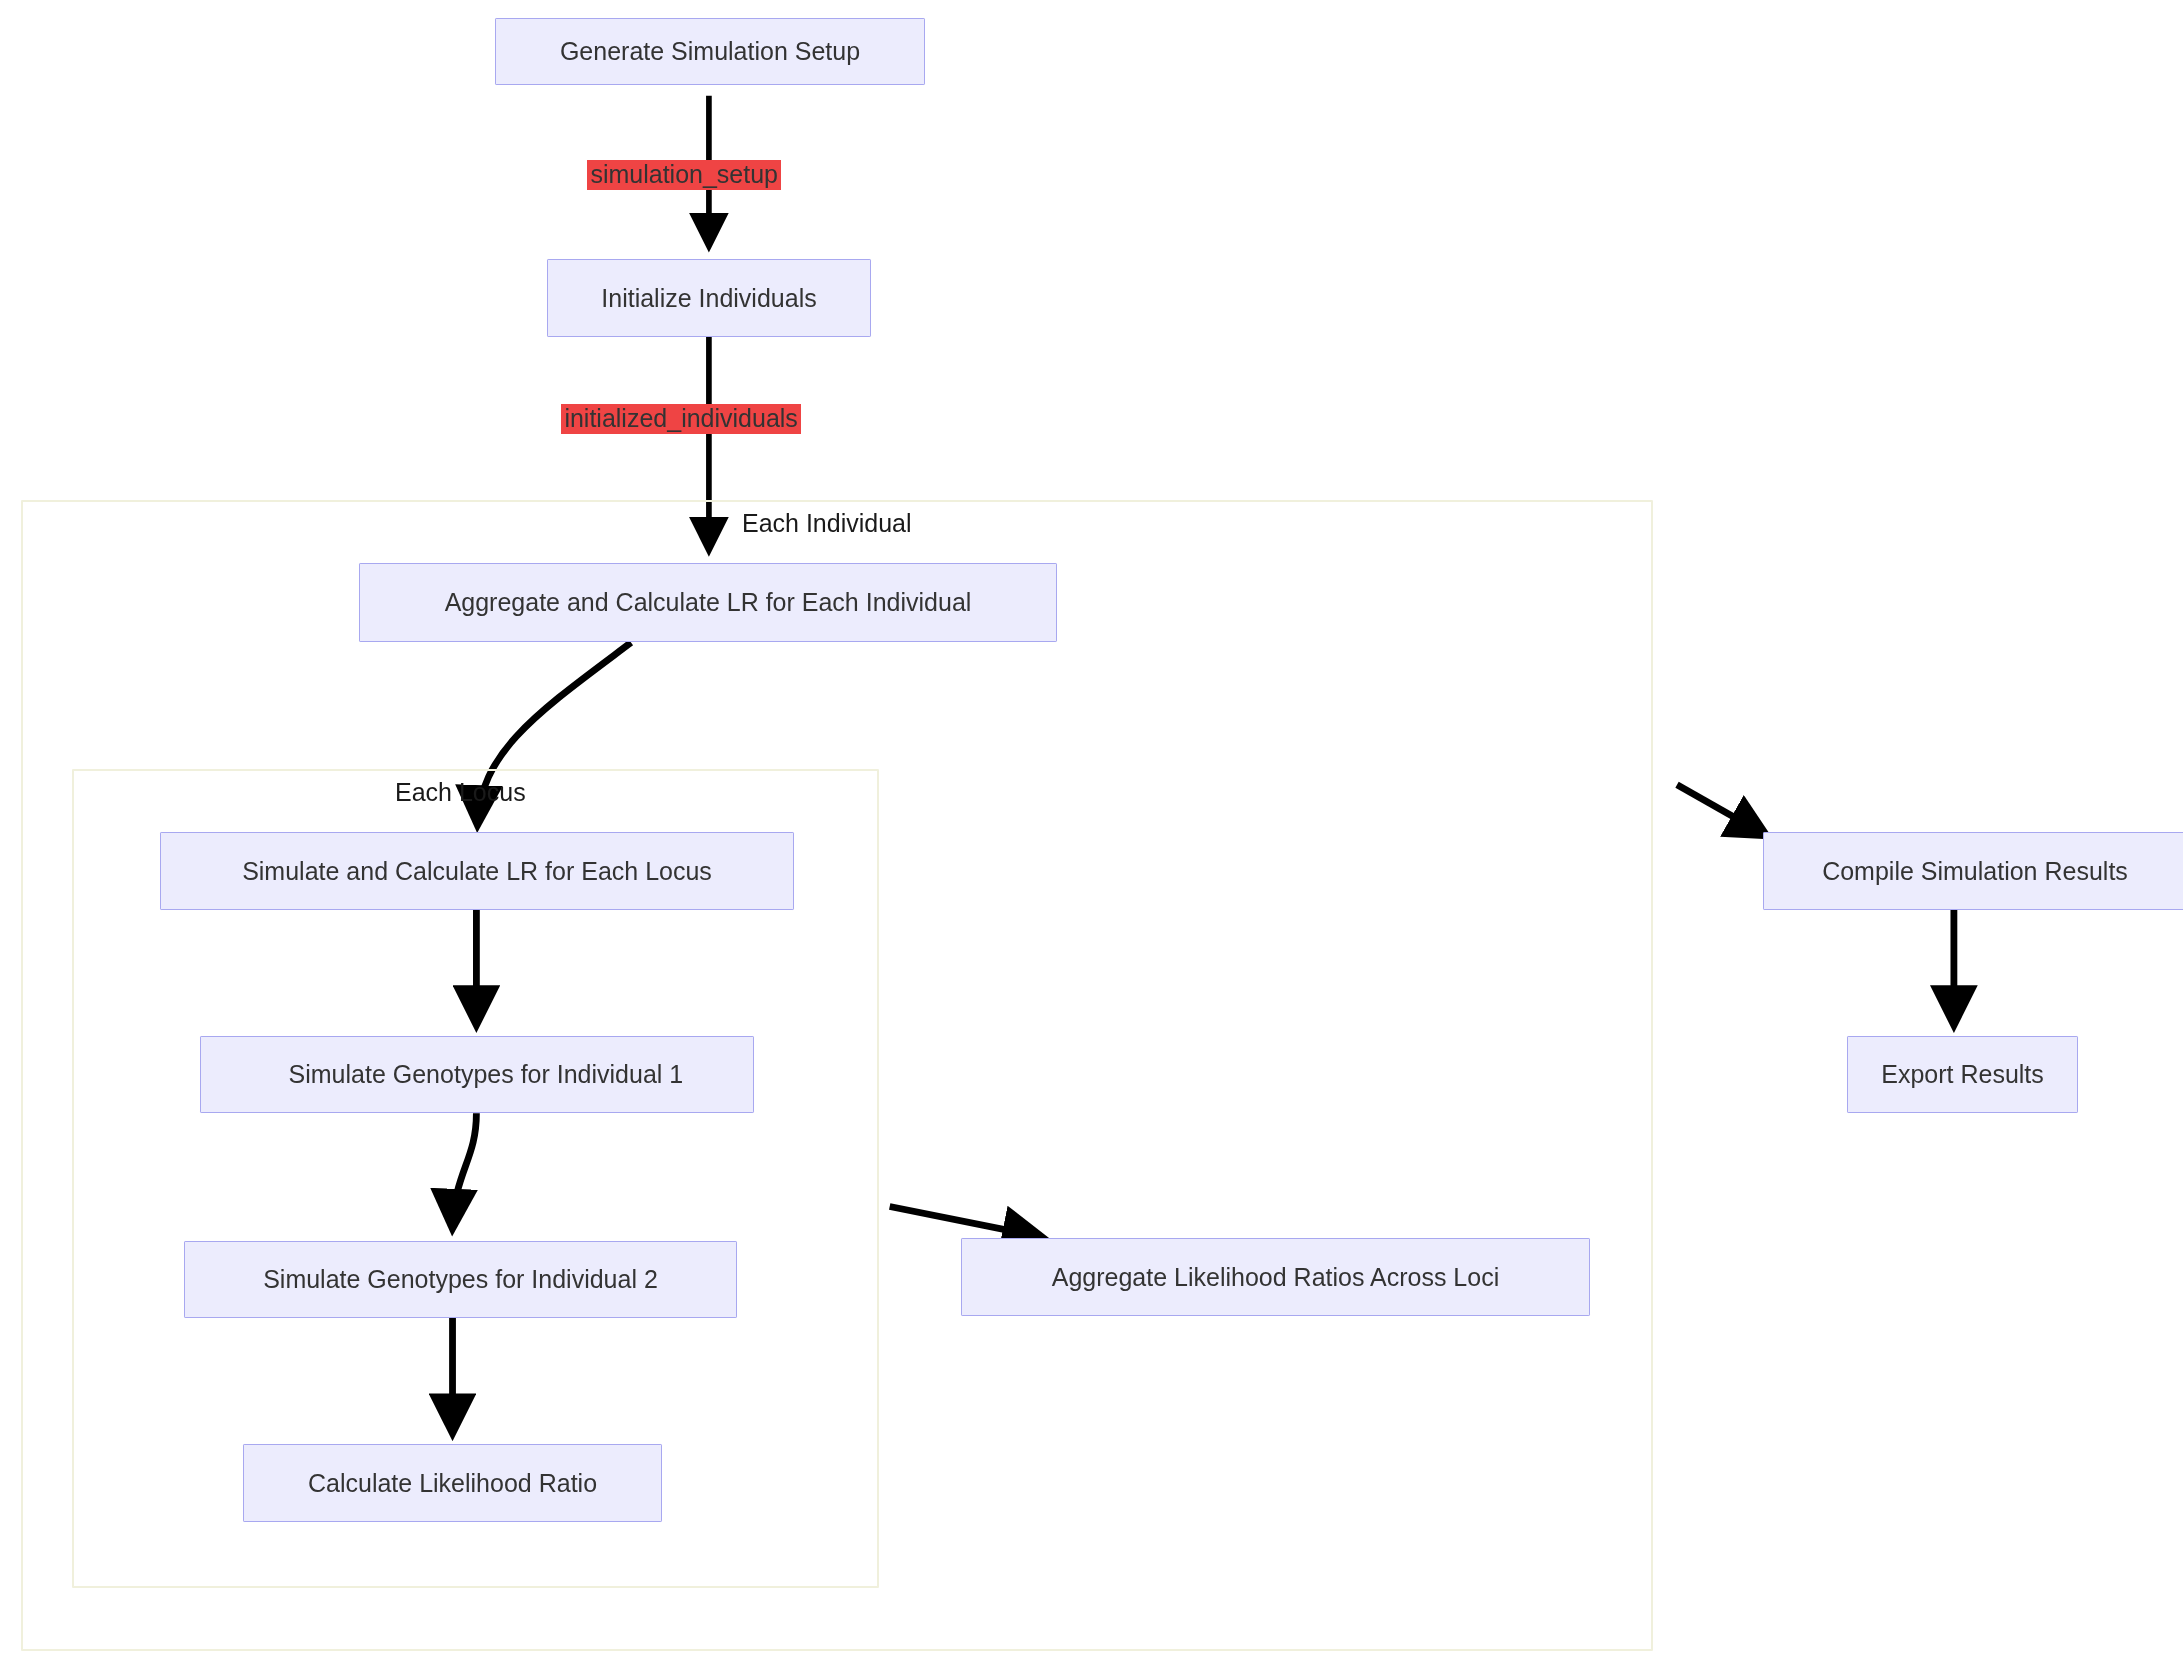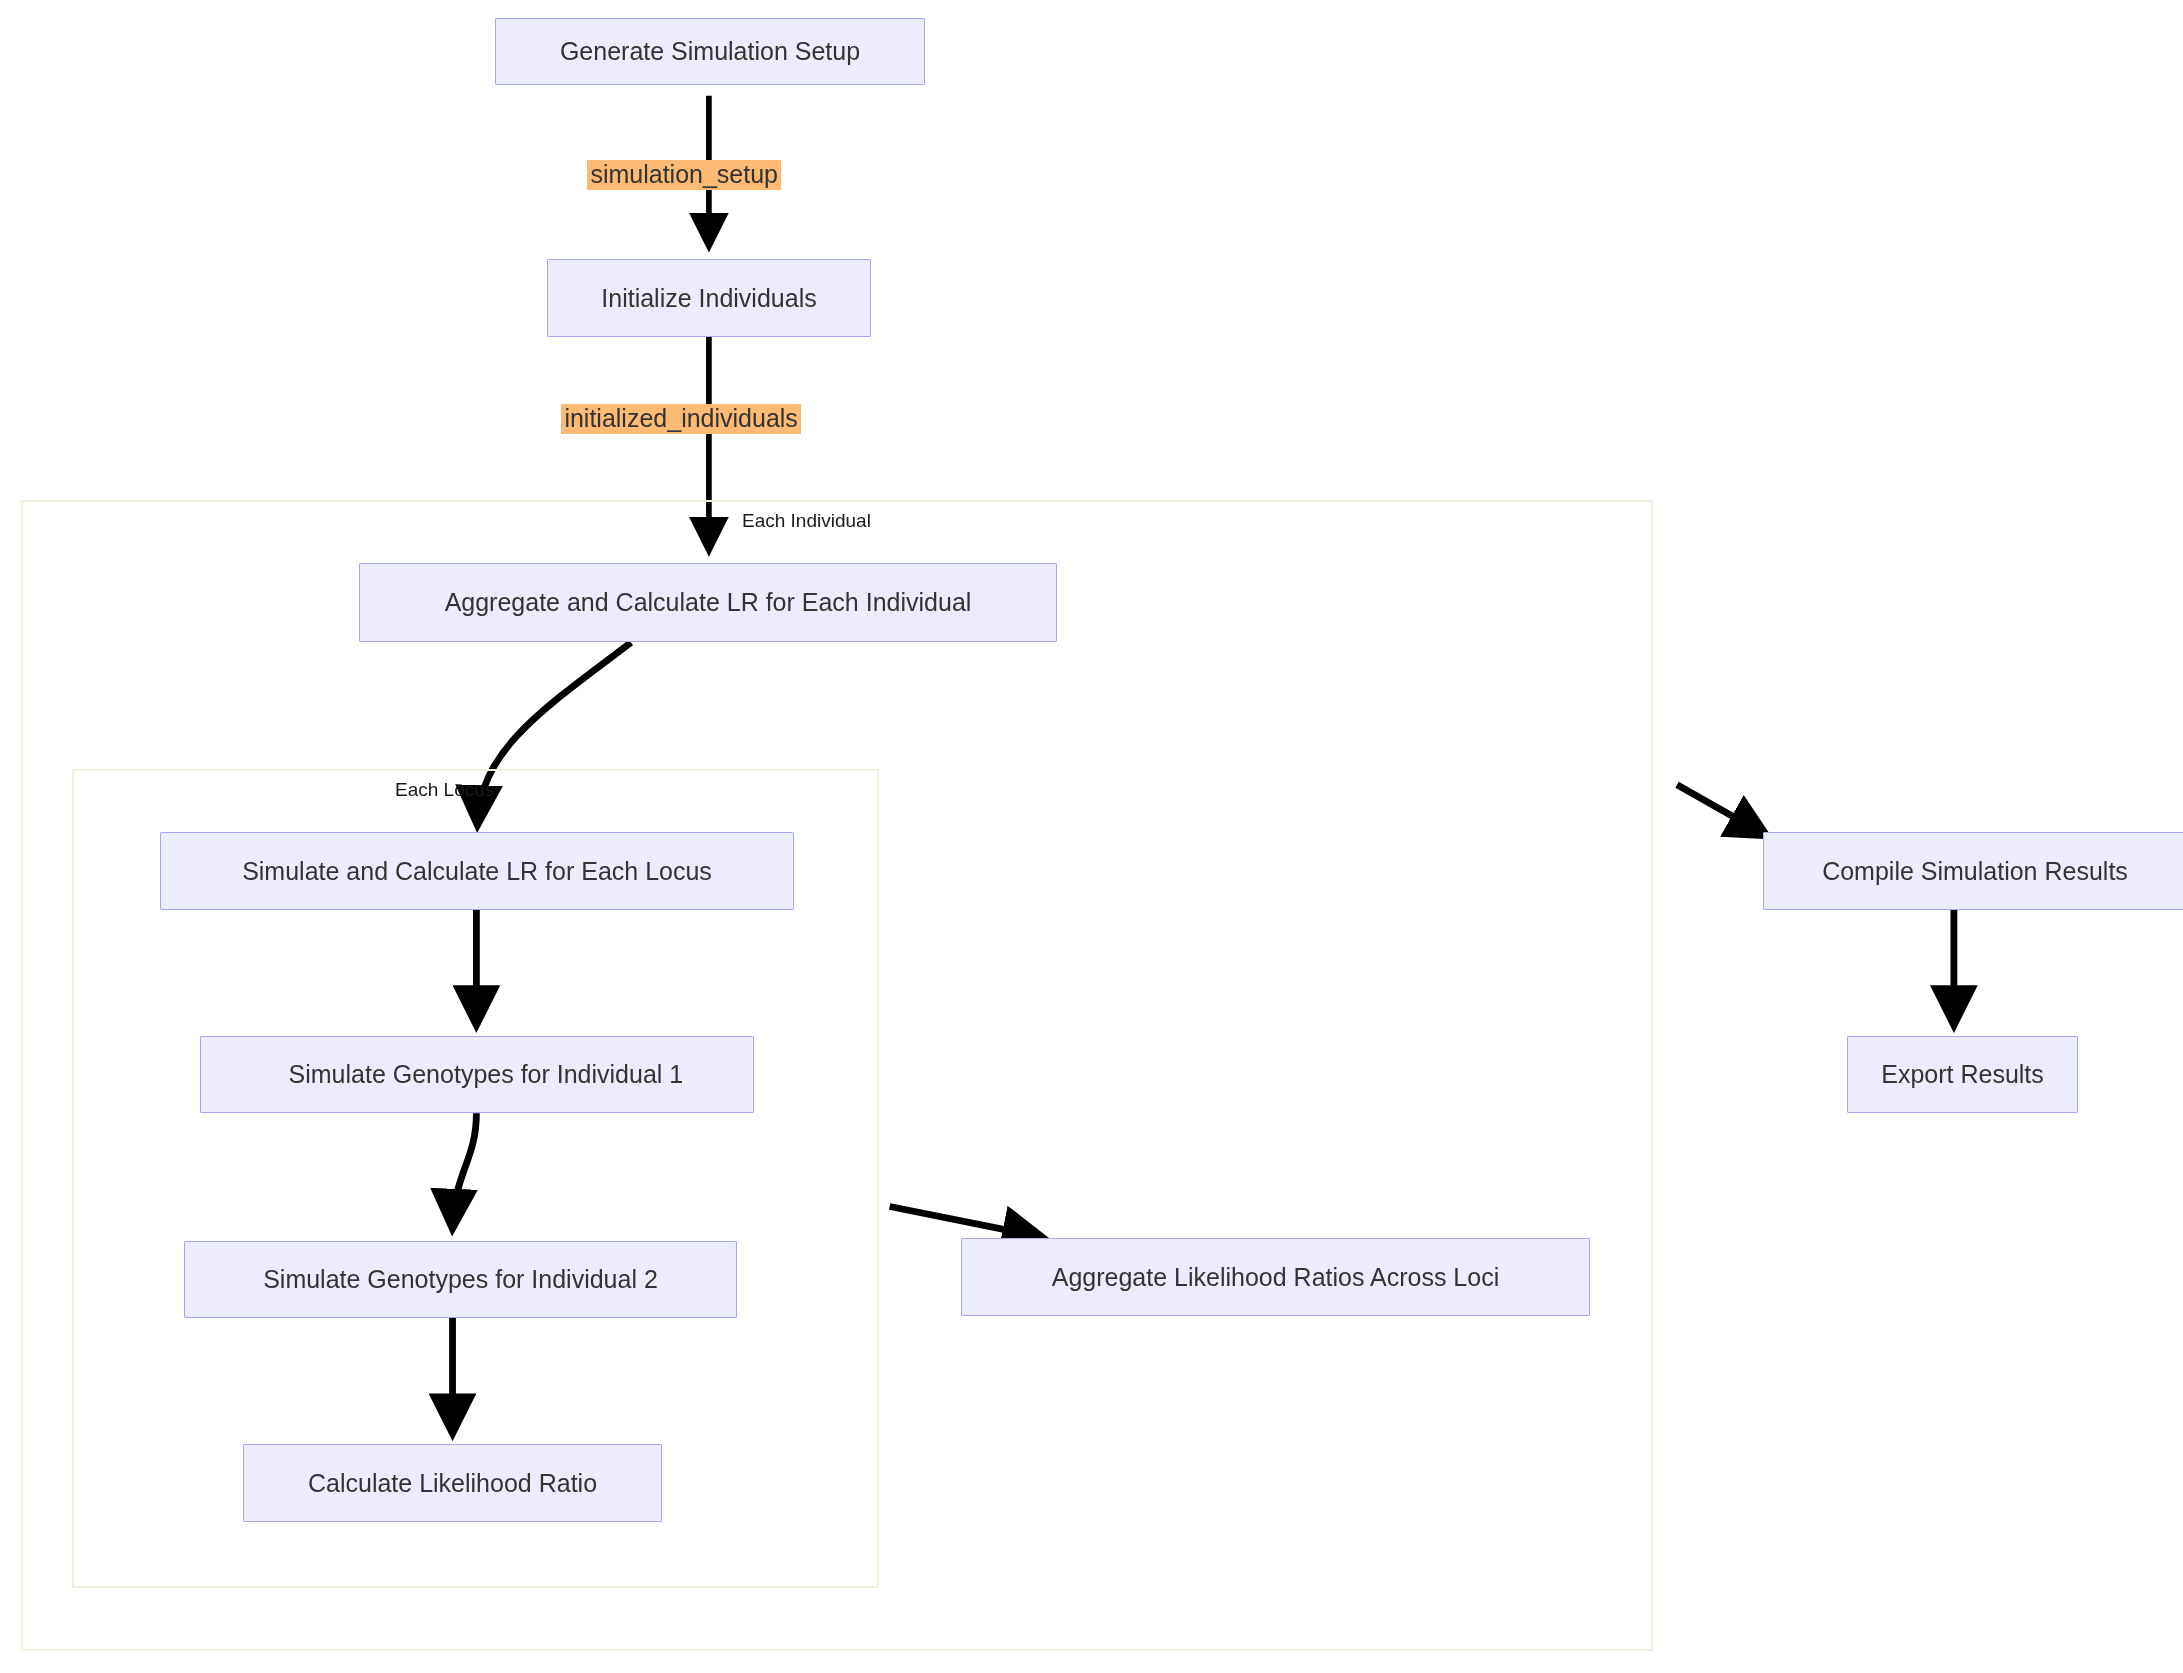--- a/index.html
+++ b/index.html
@@ -43,32 +43,32 @@
   .subgraph {
     position: absolute;
     box-sizing: border-box;
     background: transparent;
     border: 2.3px solid #f0f0dc;
     border-radius: 1.1px;
   }
   .sg-label {
     position: absolute;
     color: #1a1a1a;
-    font-size: 19px;
+    font-size: 25px;
     line-height: 1;
     white-space: nowrap;
     background: transparent;
   }
   .edge-label {
     position: absolute;
     color: #333333;
     font-size: 25px;
     line-height: 1;
     white-space: nowrap;
-    background: #fdba74;
+    background: #ef4444;
     padding: 2.3px 3.4px;
   }
 </style>
 </head>
 <body>
 
 <div id="canvas">
 
   <svg class="layer" viewBox="0 0 3840 2944" xmlns="http://www.w3.org/2000/svg">
     <defs>

